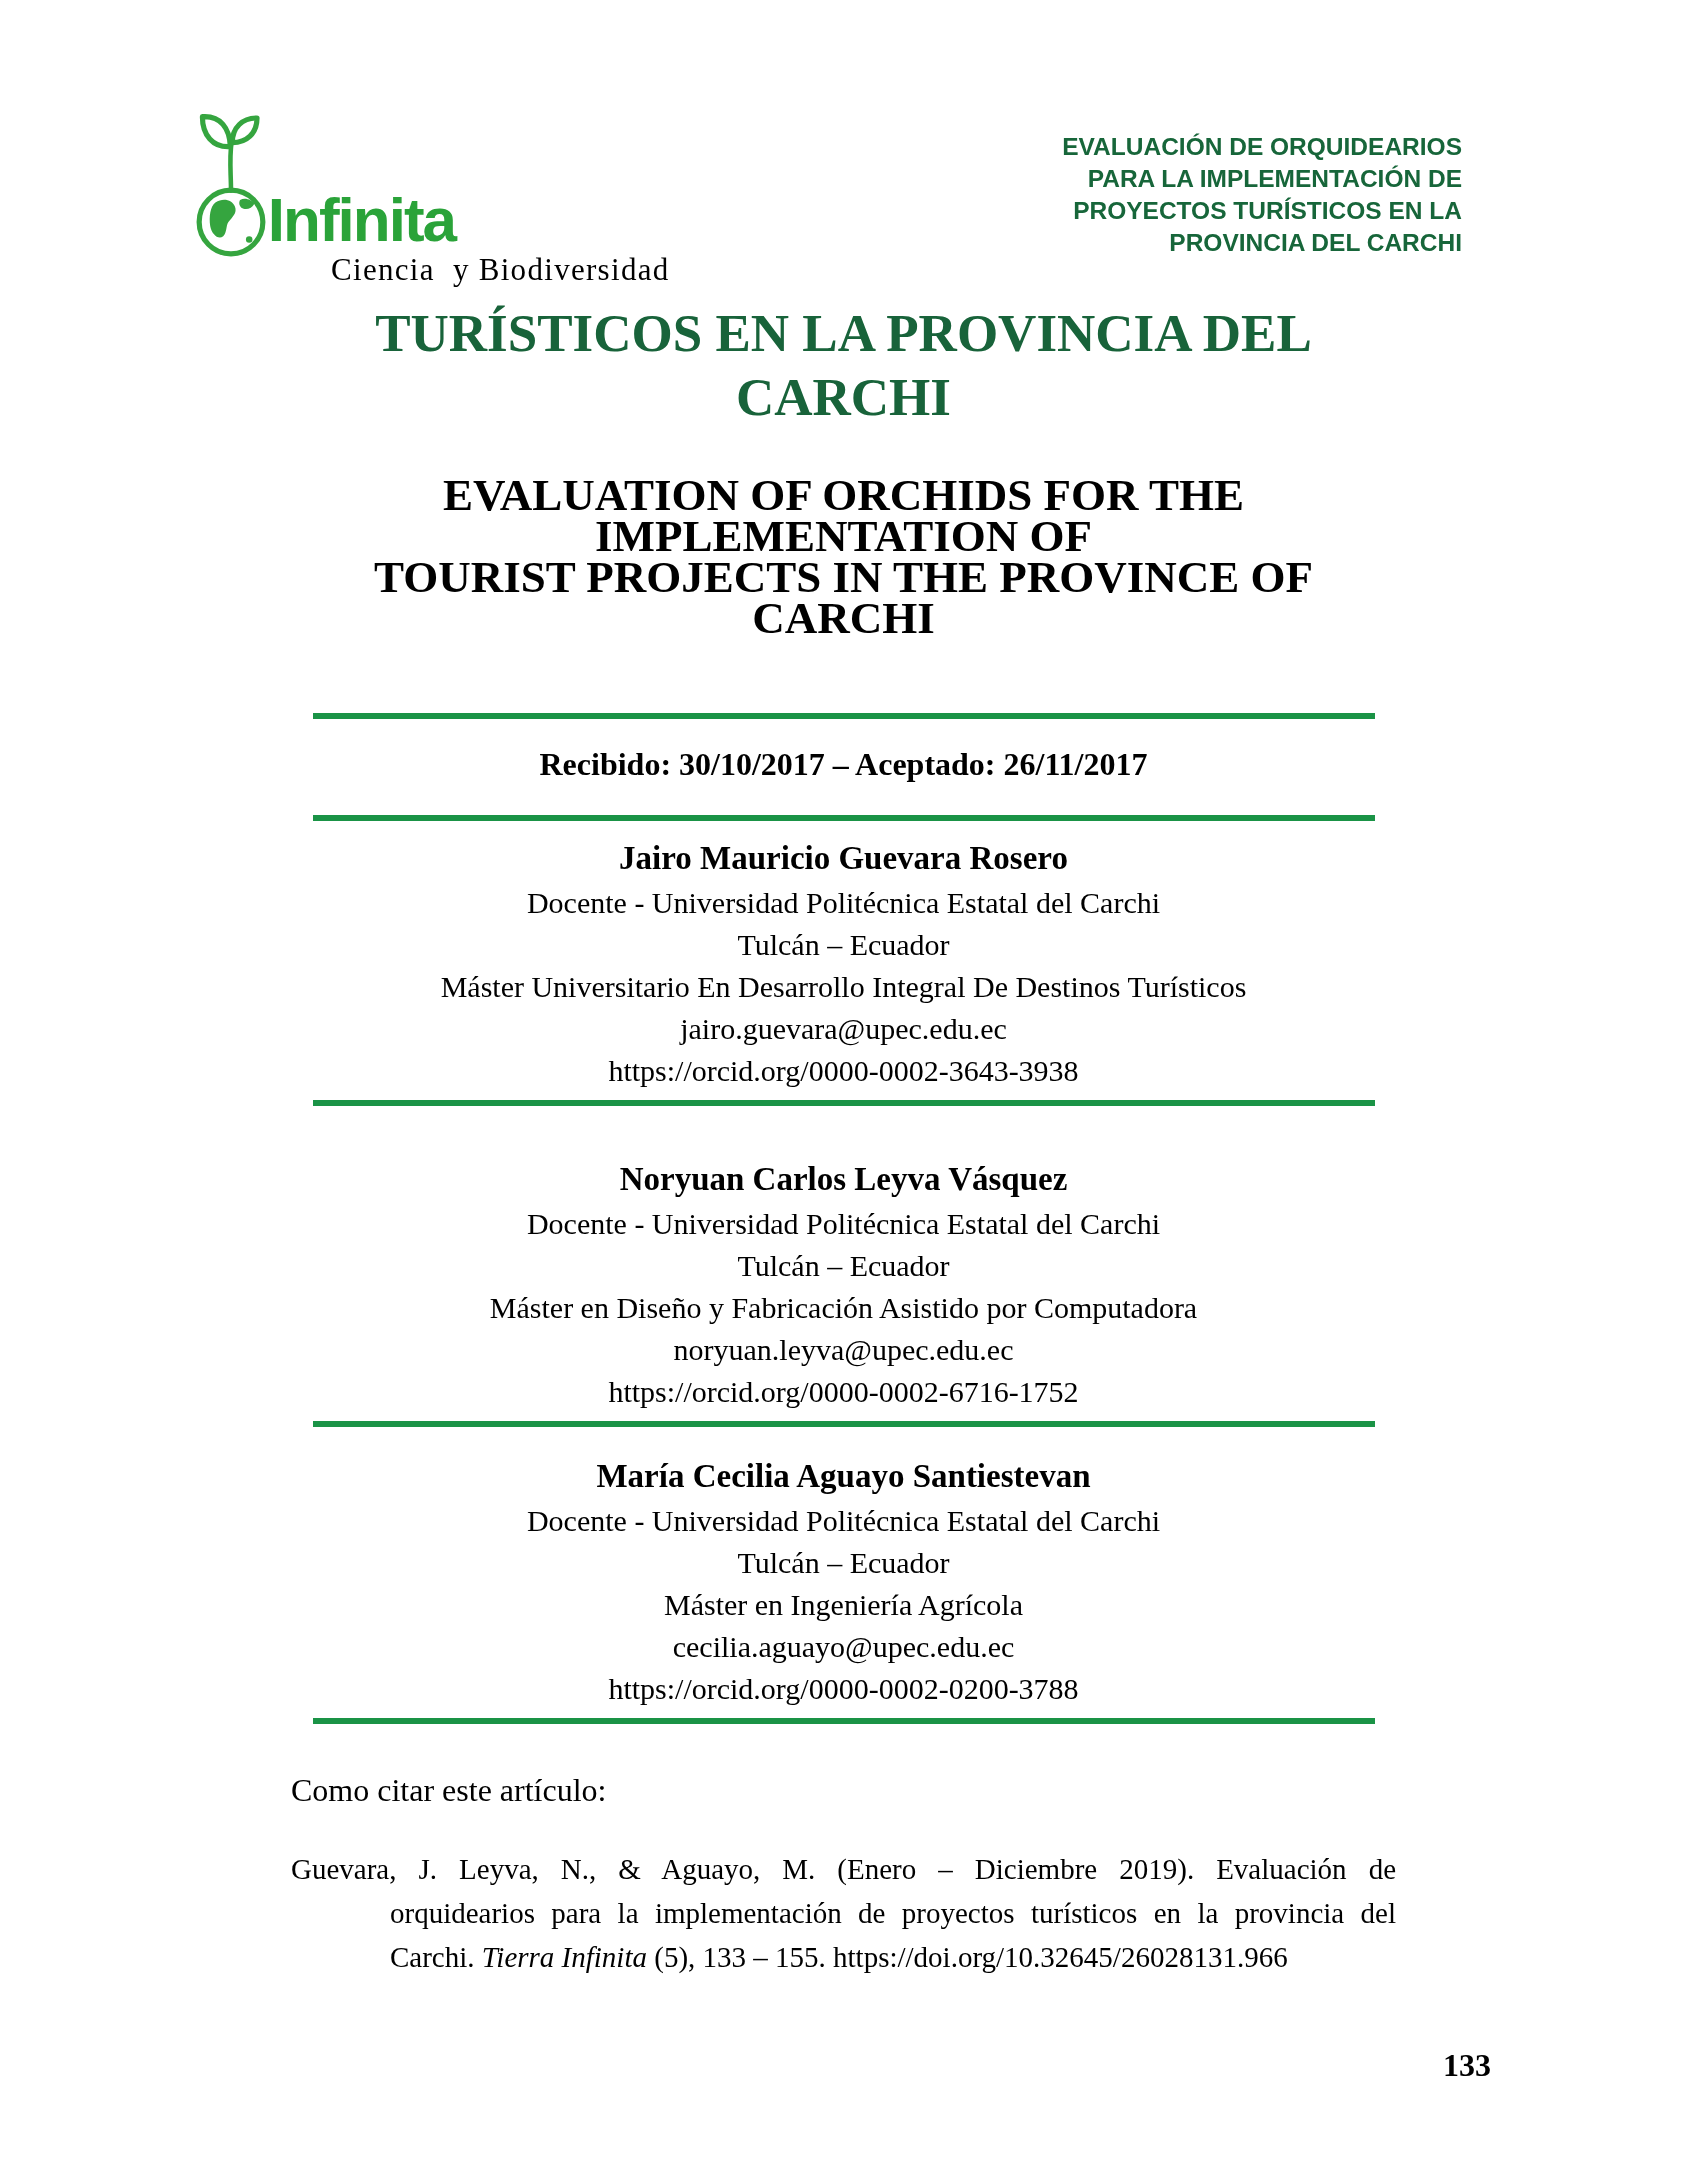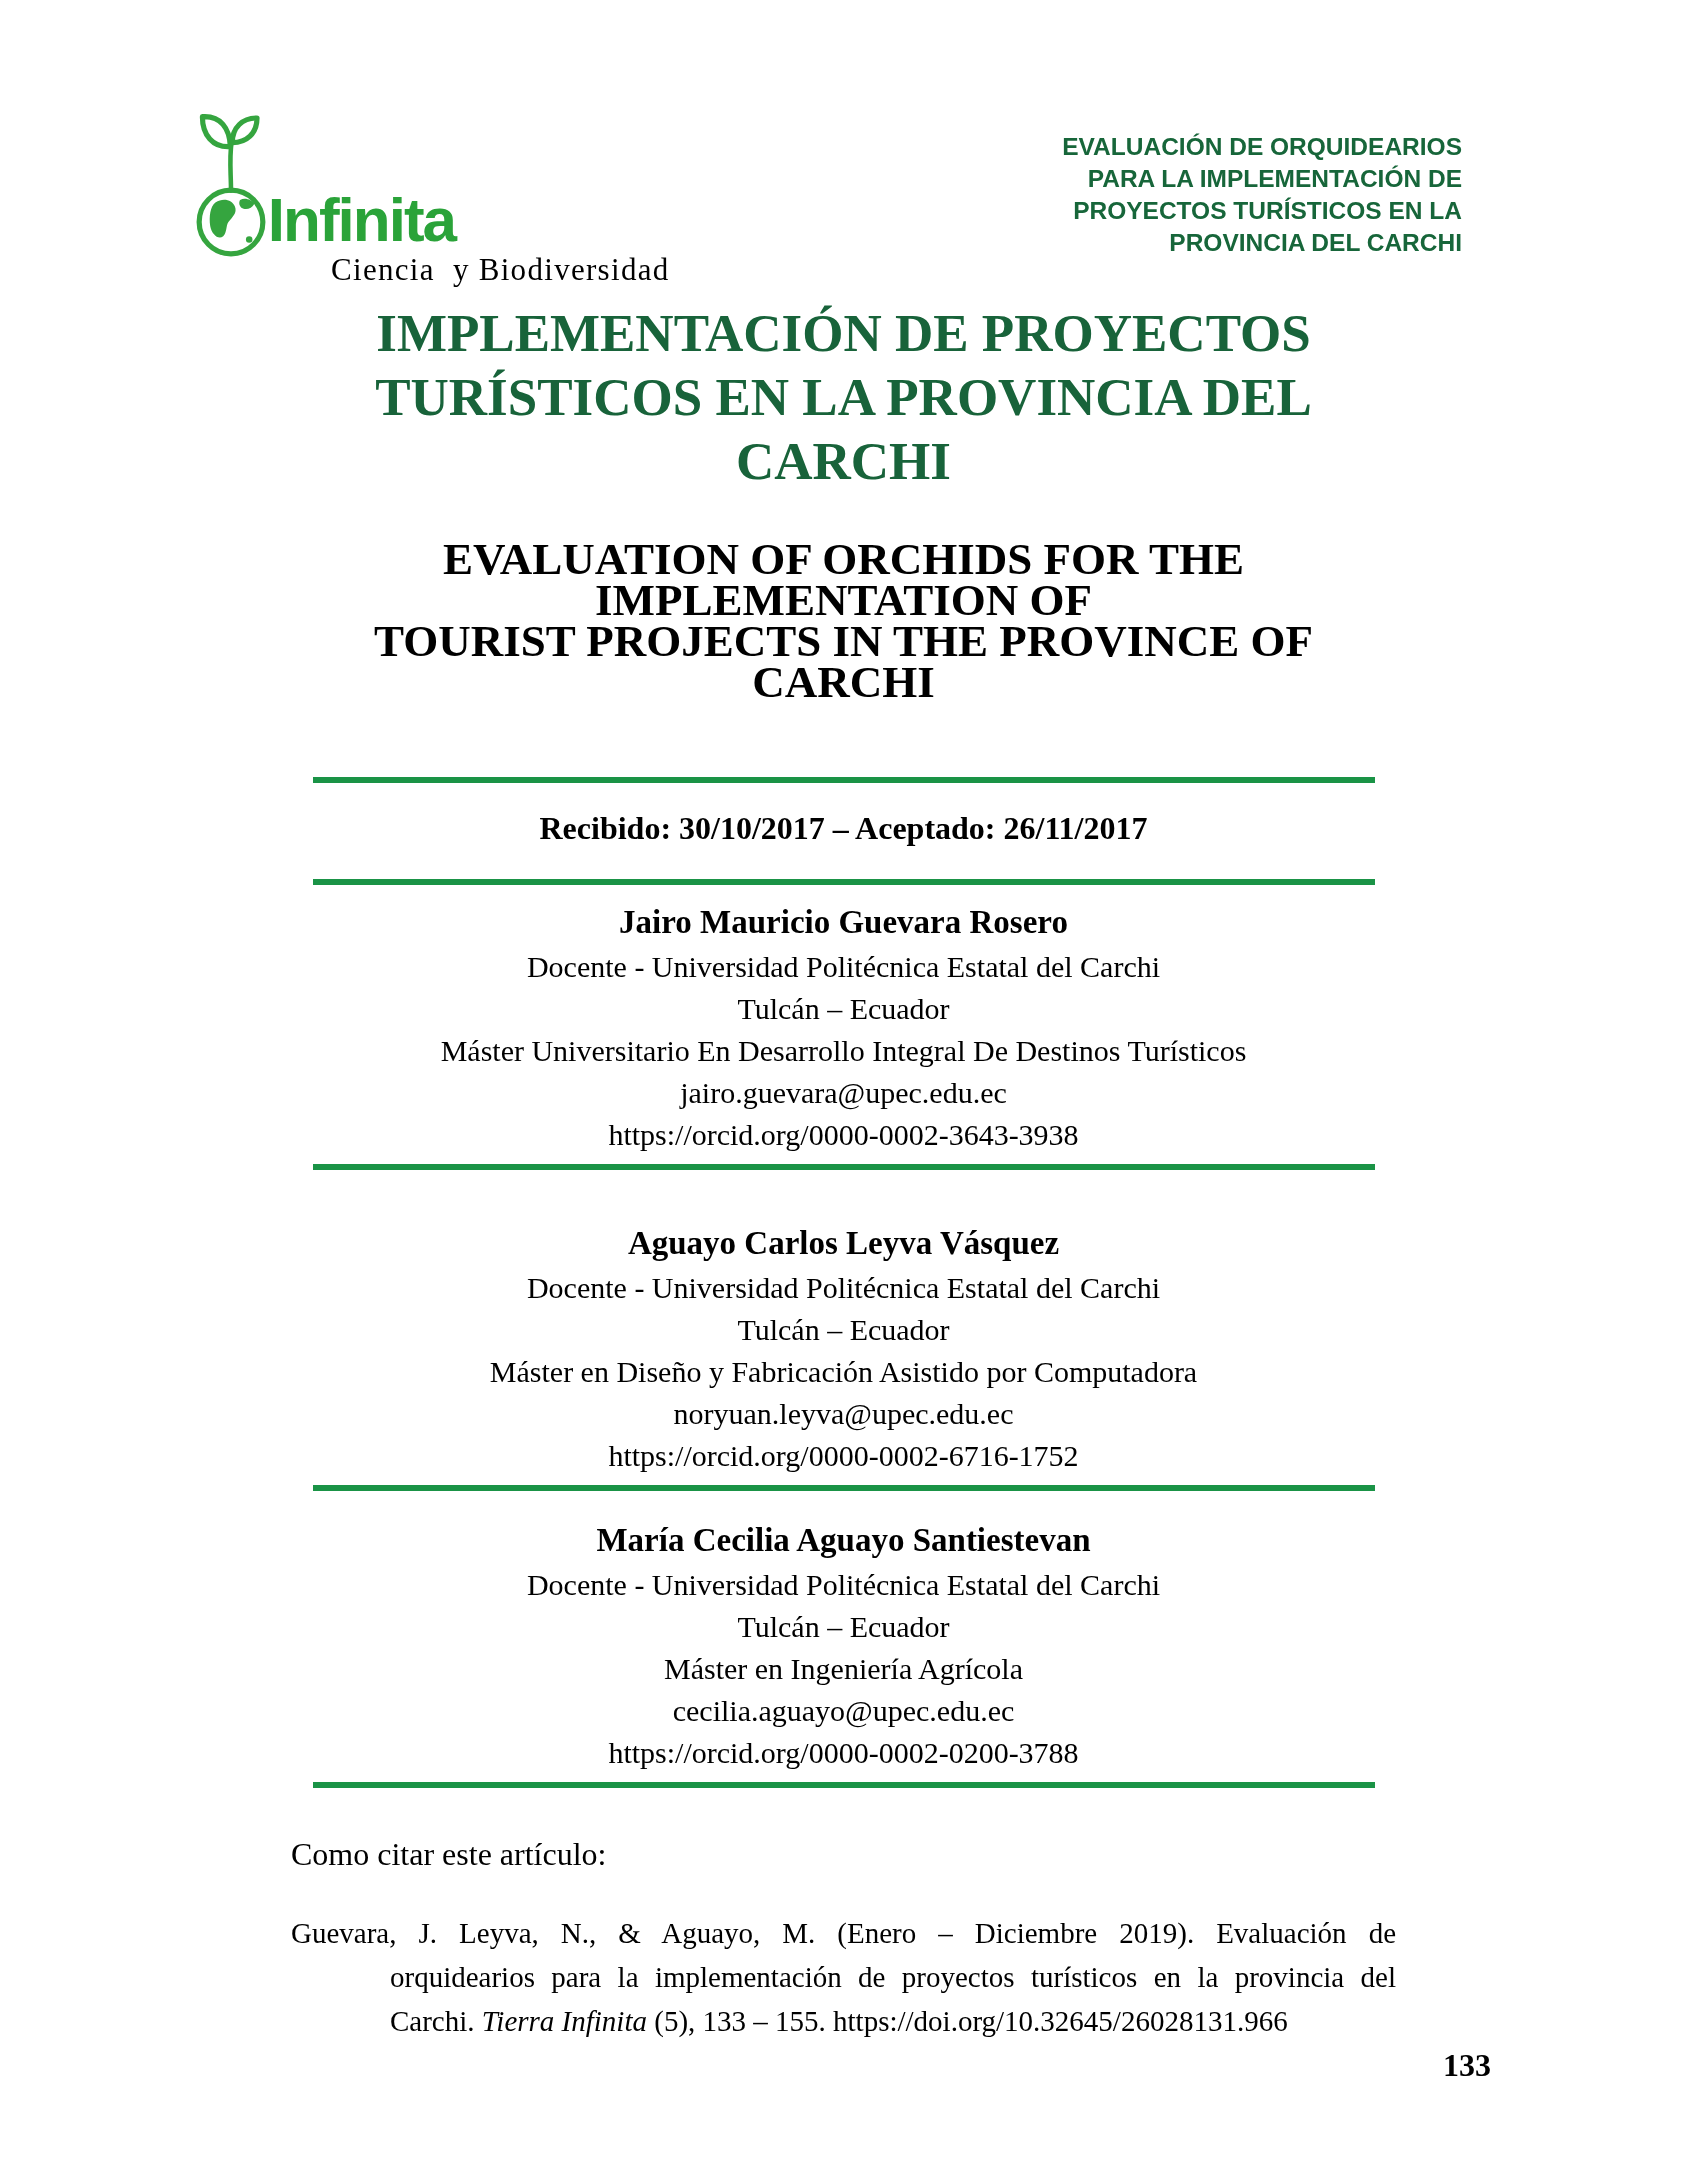--- a/index.html
+++ b/index.html
@@ -95,21 +95,20 @@
   <div class="running-head">
     <div class="rh-line">EVALUACIÓN DE ORQUIDEARIOS</div>
     <div class="rh-line">PARA LA IMPLEMENTACIÓN DE</div>
     <div class="rh-line">PROYECTOS TURÍSTICOS EN LA</div>
     <div class="rh-line">PROVINCIA DEL CARCHI</div>
   </div>
 
   <div class="content">
 
     <div class="title">
-      <div class="line">IMPLEMENTACIÓN DE PROYECTOS</div>
       <div class="line">TURÍSTICOS EN LA PROVINCIA DEL</div>
       <div class="line">CARCHI</div>
     </div>
 
     <div class="subtitle">
       <div class="line">EVALUATION OF ORCHIDS FOR THE IMPLEMENTATION OF</div>
       <div class="line">TOURIST PROJECTS IN THE PROVINCE OF CARCHI</div>
     </div>
 
     <div class="rule r1"></div>
@@ -123,21 +122,21 @@
       <div class="detail">Docente - Universidad Politécnica Estatal del Carchi</div>
       <div class="detail">Tulcán – Ecuador</div>
       <div class="detail">Máster Universitario En Desarrollo Integral De Destinos Turísticos</div>
       <div class="detail">jairo.guevara@upec.edu.ec</div>
       <div class="detail">https://orcid.org/0000-0002-3643-3938</div>
     </div>
 
     <div class="rule r3"></div>
 
     <div class="author a2">
-      <div class="name">Aguayo Carlos Leyva Vásquez</div>
+      <div class="name">Noryuan Carlos Leyva Vásquez</div>
       <div class="detail">Docente - Universidad Politécnica Estatal del Carchi</div>
       <div class="detail">Tulcán – Ecuador</div>
       <div class="detail">Máster en Diseño y Fabricación Asistido por Computadora</div>
       <div class="detail">noryuan.leyva@upec.edu.ec</div>
       <div class="detail">https://orcid.org/0000-0002-6716-1752</div>
     </div>
 
     <div class="rule r4"></div>
 
     <div class="author a3">

